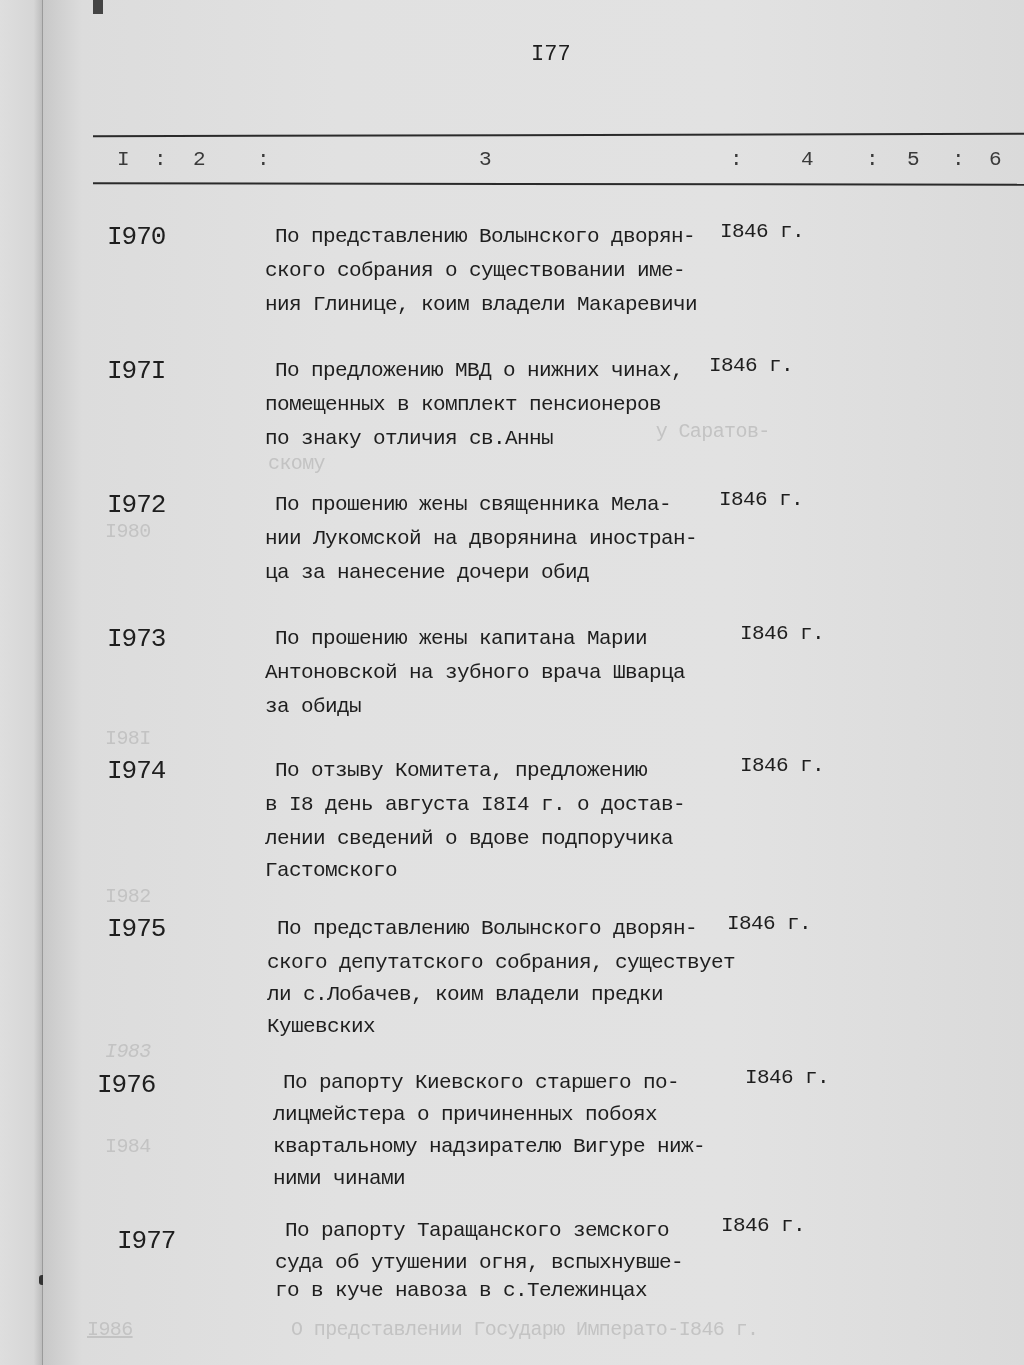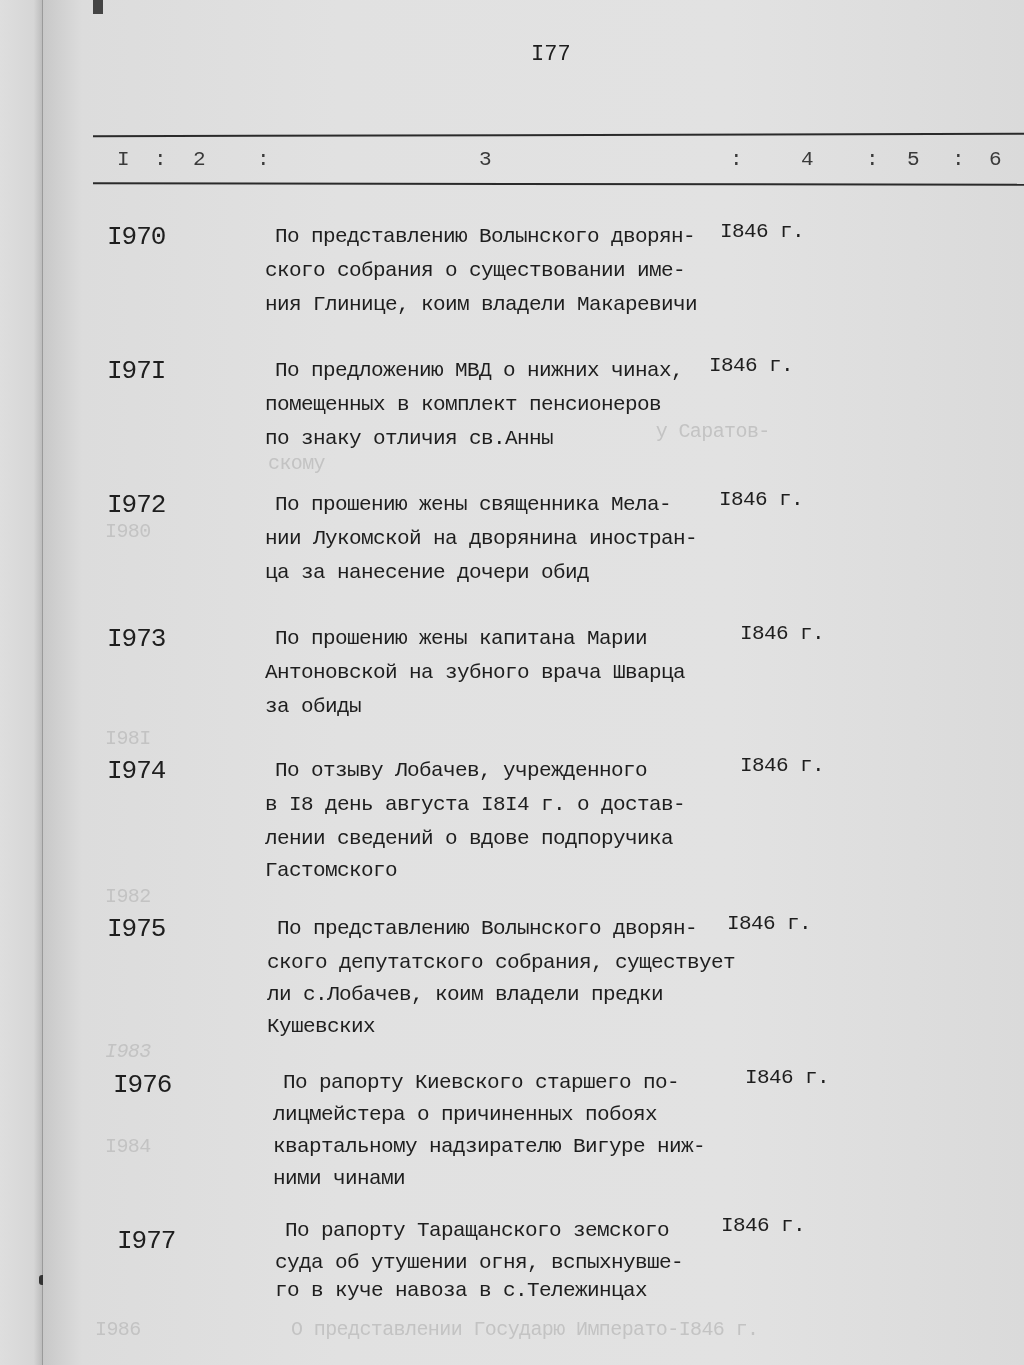--- a/index.html
+++ b/index.html
@@ -76,21 +76,21 @@
   <div class="col-header" style="left:946px">6</div>
   <div class="header-rule bottom"></div>
 
   <div class="ghost-text" style="left:225px;top:420px;">                                  у Саратов-</div>
   <div class="ghost-text" style="left:225px;top:452px;text-align:center;">скому</div>
   <div class="ghost-text" style="left:62px;top:520px;">I980</div>
   <div class="ghost-text" style="left:62px;top:690px;margin-top:37px;">I98I</div>
   <div class="ghost-text" style="left:62px;top:885px;">I982</div>
   <div class="ghost-text" style="left:62px;top:1040px;font-style:italic;">I983</div>
   <div class="ghost-text" style="left:62px;top:1135px;">I984</div>
-  <div class="ghost-text" style="left:52px;top:1318px;">I986</div>
+  <div class="ghost-text" style="left:44px;top:1318px;text-decoration:underline;">I986</div>
   <div class="ghost-text" style="left:248px;top:1318px;">О представлении Государю Императо-I846 г.</div>
 
   <div class="entry" style="top:222px;">
     <div class="num">I970</div>
     <div class="desc" style="left:232px;top:-2px">По представлению Волынского дворян-</div>
     <div class="year" style="left:677px;top:-2px">I846 г.</div>
     <div class="desc" style="top:32px">ского собрания о существовании име-</div>
     <div class="desc" style="top:66px">ния Глинице, коим владели Макаревичи</div>
   </div>
 
@@ -113,38 +113,38 @@
   <div class="entry" style="top:624px;">
     <div class="num">I973</div>
     <div class="desc" style="left:232px;top:-2px">По прошению жены капитана Марии</div>
     <div class="year" style="left:697px;top:-2px">I846 г.</div>
     <div class="desc" style="top:32px">Антоновской на зубного врача Шварца</div>
     <div class="desc" style="top:66px">за обиды</div>
   </div>
 
   <div class="entry" style="top:756px;">
     <div class="num">I974</div>
-    <div class="desc" style="left:232px;top:-2px">По отзыву Лобачев, учрежденного</div>
+    <div class="desc" style="left:232px;top:-2px">По отзыву Комитета, предложению</div>
     <div class="year" style="left:697px;top:-2px">I846 г.</div>
     <div class="desc" style="top:32px">в I8 день августа I8I4 г. о достав-</div>
     <div class="desc" style="top:66px">лении сведений о вдове подпоручика</div>
     <div class="desc" style="top:98px">Гастомского</div>
   </div>
 
   <div class="entry" style="top:914px;">
     <div class="num">I975</div>
     <div class="desc" style="left:234px;top:-2px">По представлению Волынского дворян-</div>
     <div class="year" style="left:684px;top:-2px">I846 г.</div>
     <div class="desc" style="left:224px;top:32px">ского депутатского собрания, существует</div>
     <div class="desc" style="left:224px;top:64px">ли с.Лобачев, коим владели предки</div>
     <div class="desc" style="left:224px;top:96px">Кушевских</div>
   </div>
 
   <div class="entry" style="top:1070px;">
-    <div class="num" style="left:70px">I976</div>
+    <div class="num" style="left:54px">I976</div>
     <div class="desc" style="left:240px;top:-4px">По рапорту Киевского старшего по-</div>
     <div class="year" style="left:702px;top:-4px">I846 г.</div>
     <div class="desc" style="left:230px;top:28px">лицмейстера о причиненных побоях</div>
     <div class="desc" style="left:230px;top:60px">квартальному надзирателю Вигуре ниж-</div>
     <div class="desc" style="left:230px;top:92px">ними чинами</div>
   </div>
 
   <div class="entry" style="top:1226px;">
     <div class="num" style="left:74px">I977</div>
     <div class="desc" style="left:242px;top:-12px">По рапорту Таращанского земского</div>

